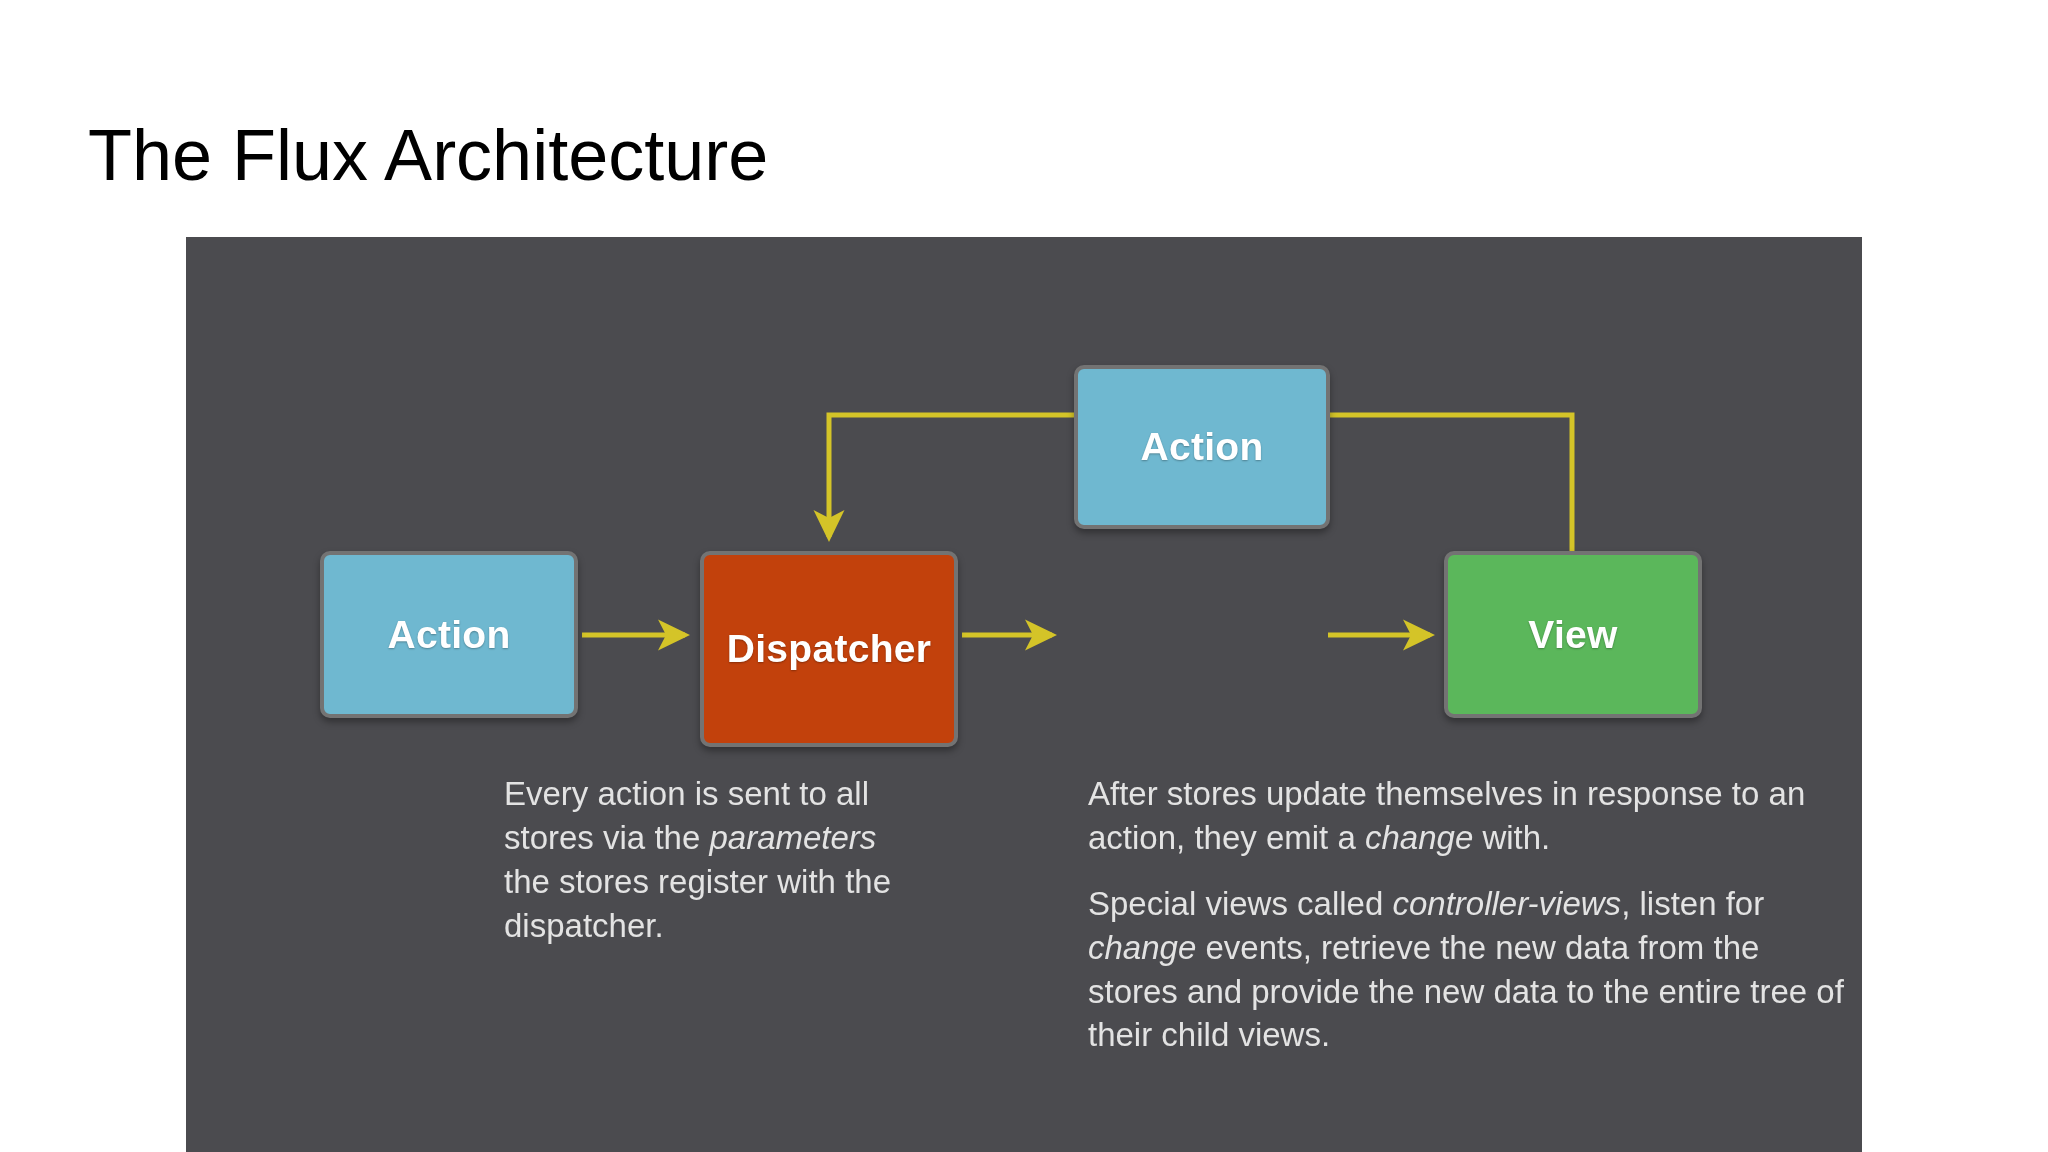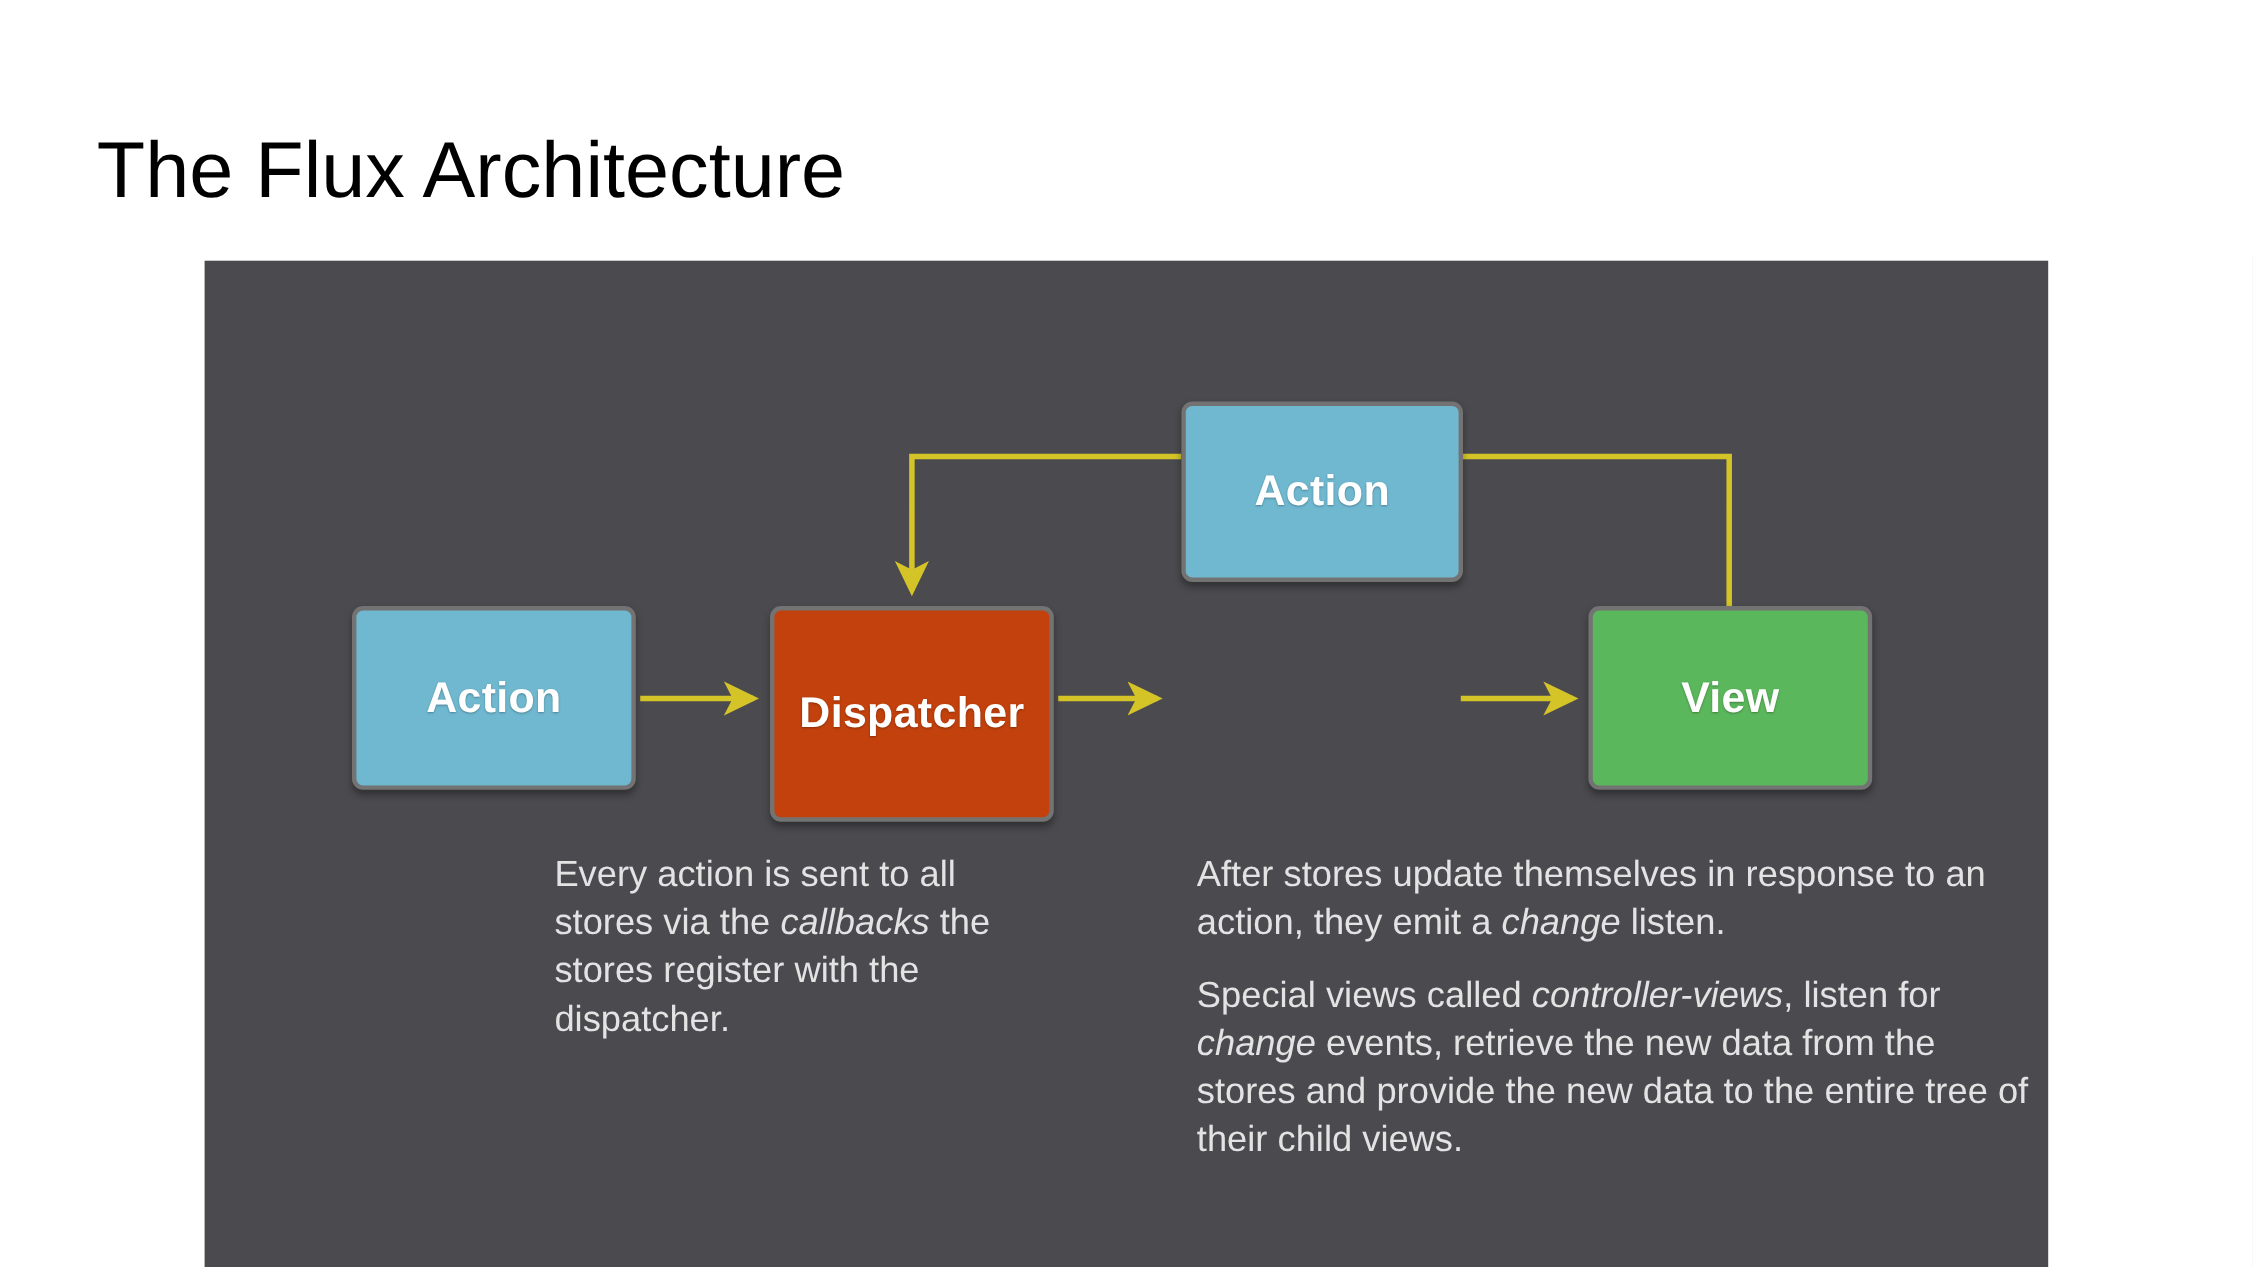--- a/index.html
+++ b/index.html
@@ -186,25 +186,25 @@
     <span class="node-label">Dispatcher</span>
   </div>
 
 
   <div class="node" id="node-view">
     <span class="node-label">View</span>
   </div>
 
 
   <div class="panel-text" id="text-dispatcher-note">
-    <span>Every action is sent to all stores via the </span><em>callbacks</em><span> the stores register with the dispatcher.</span>
+    <span>Every action is sent to all stores via the </span><em>parameters</em><span> the stores register with the dispatcher.</span>
   </div>
 
   <div class="panel-text" id="text-store-notes">
     <p>
-      <span>After stores update themselves in response to an action, they emit a </span><em>change</em><span> listen.</span>
+      <span>After stores update themselves in response to an action, they emit a </span><em>change</em><span> with.</span>
     </p>
     <p>
       <span>Special views called </span><em>controller-views</em><span>, listen for </span><em>change</em><span> events, retrieve the new data from the stores and provide the new data to the entire tree of their child views.</span>
     </p>
   </div>
 
 </div>
 
 </body></html>

